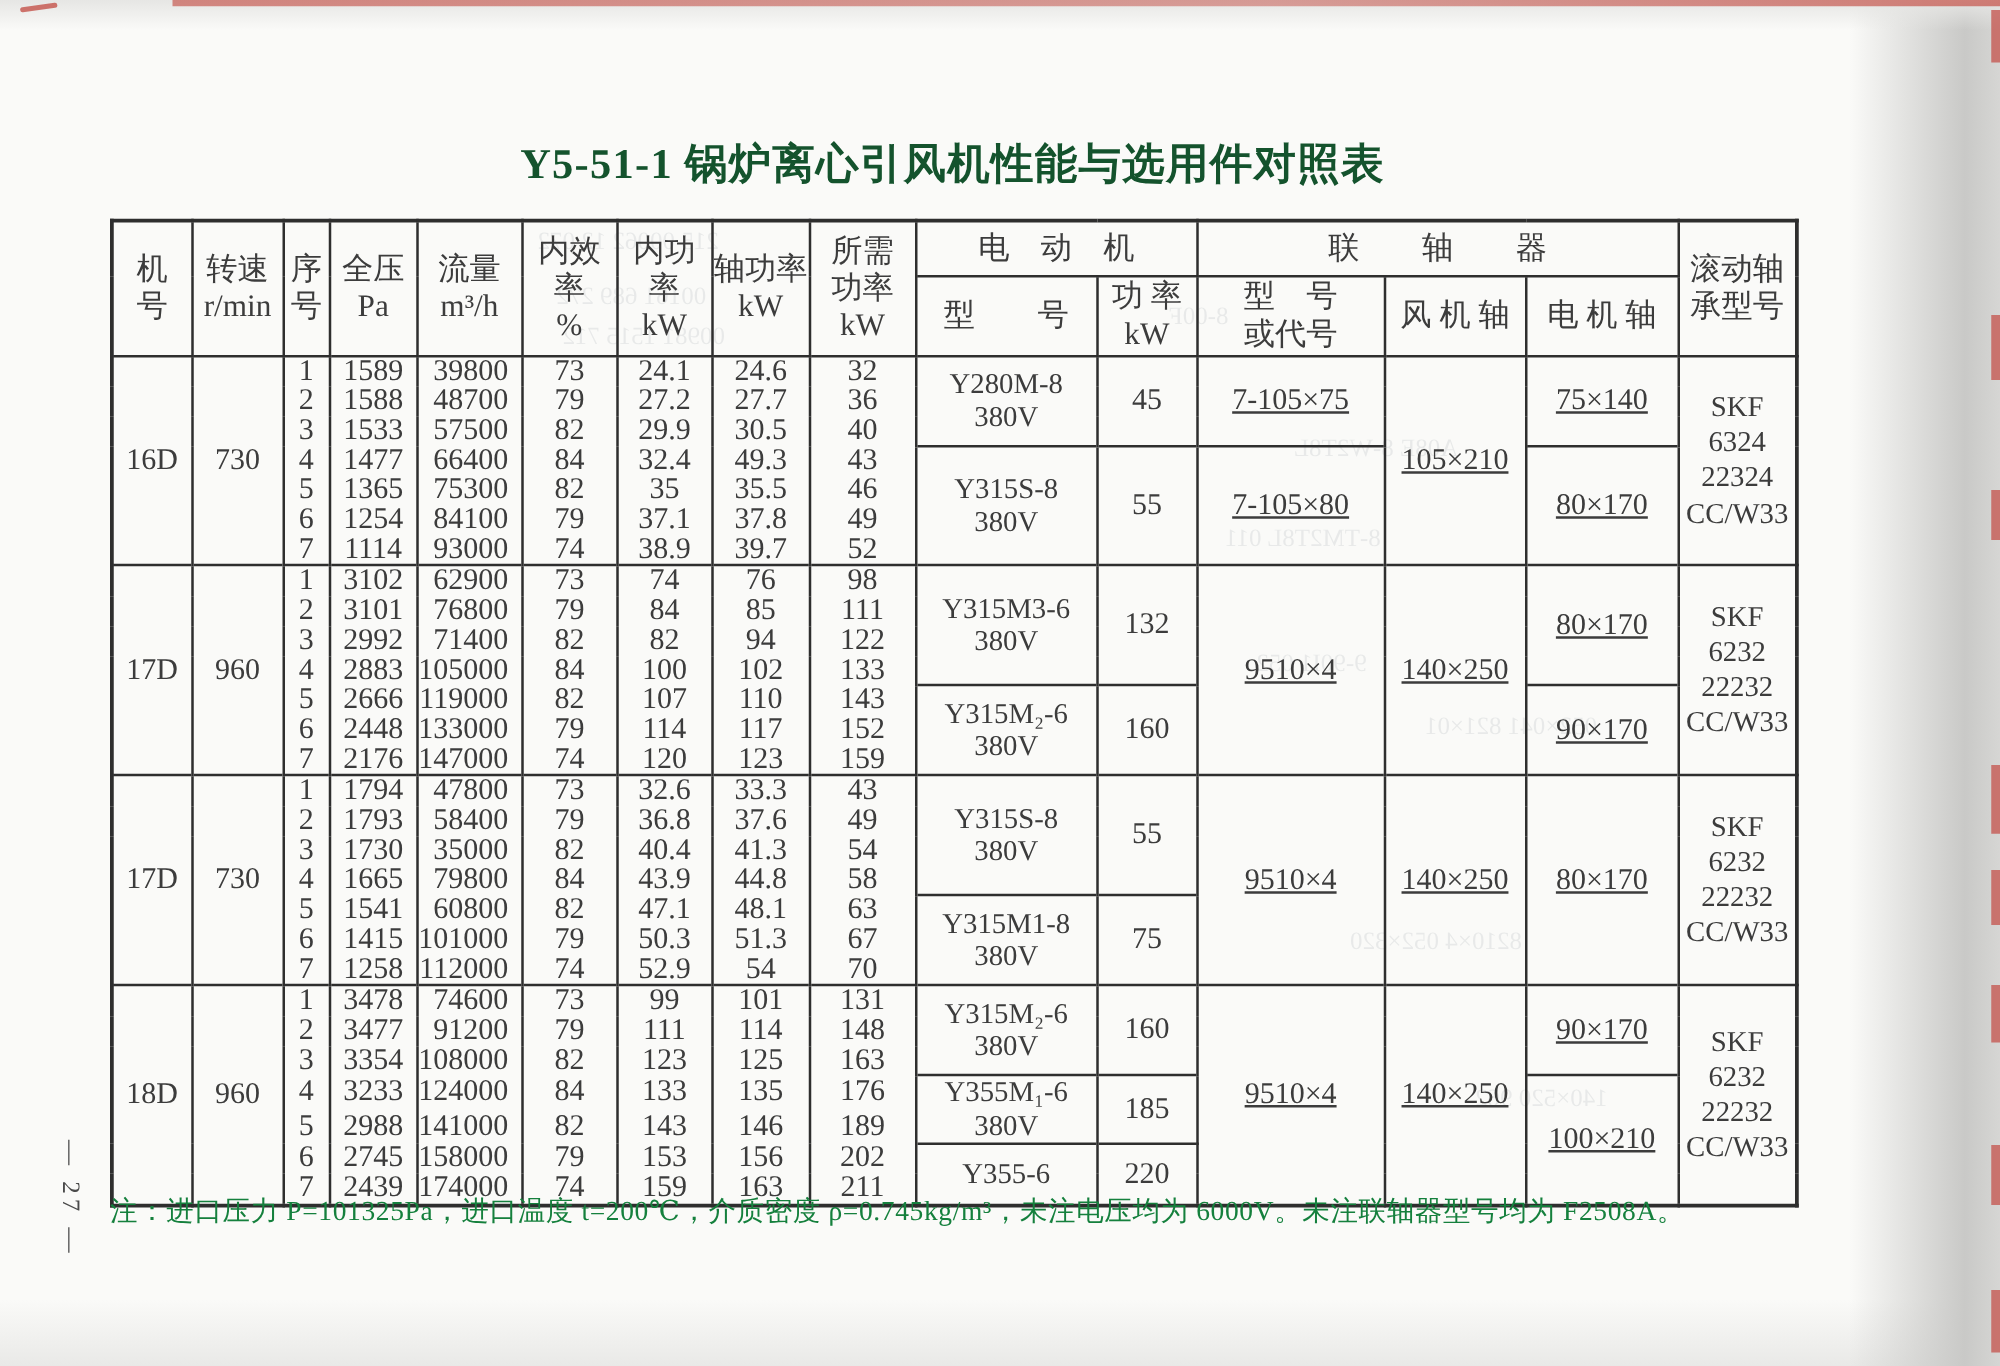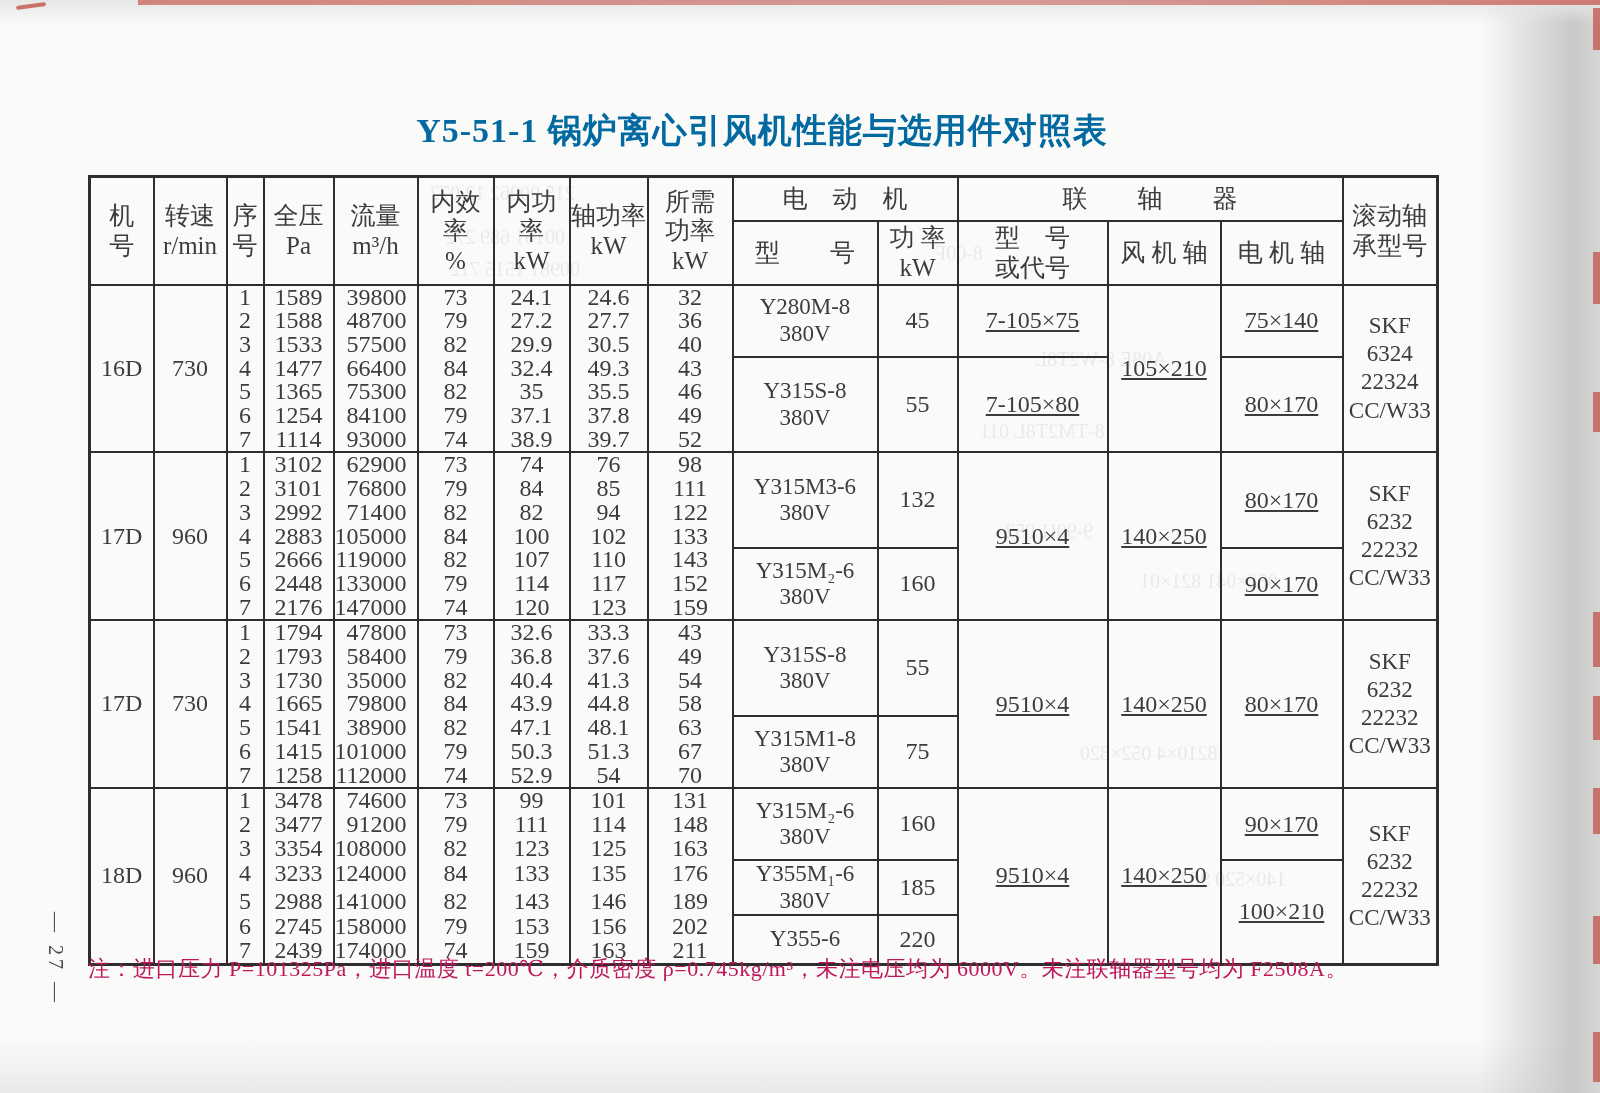--- a/index.html
+++ b/index.html
@@ -8,21 +8,21 @@
     font-family:"Liberation Serif","DejaVu Serif",serif;
     color:#3a3a3a;
     background:
       linear-gradient(to bottom,#e6e6e4 0px,rgba(233,233,231,0) 24px),
       linear-gradient(to right,rgba(214,214,212,0) 1480px,#c9c9c7 1572px,#d6d6d4 1600px),
       linear-gradient(to bottom,rgba(240,240,238,0) 1040px,#e9e9e7 1093px),
       #fafaf8;
   }
   .title{
     position:absolute;left:88px;top:108px;width:1348px;
-    text-align:center;font-size:34px;font-weight:bold;color:#0369a1;
+    text-align:center;font-size:34px;font-weight:bold;color:#14532d;
     letter-spacing:1px;white-space:nowrap;
   }
   table.main{
     position:absolute;left:88px;top:175px;width:1348px;
     border-collapse:collapse;table-layout:fixed;
     border:3px solid #2e2e2e;
   }
   .main th,.main td{
     padding:0;margin:0;text-align:center;vertical-align:middle;
     color:#3c3c3c;overflow:hidden;
@@ -40,21 +40,21 @@
   }
   .main tbody tr{height:23.7px;}
   .main tbody tr.bs td{border-top:2px solid #2e2e2e;}
   .main td.mt{border-top:2px solid #2e2e2e;}
   .main td.fl{text-align:right;padding-right:10px;}
   .main td.model{font-size:23px;line-height:1.15;}
   .main td.big{font-size:24px;line-height:1.3;text-decoration:underline;}
   .main td.bearing{font-size:23px;line-height:1.22;}
   .note{
     position:absolute;left:88px;top:954px;width:1400px;
-    font-size:22px;color:#be185d;letter-spacing:0.5px;
+    font-size:22px;color:#15803d;letter-spacing:0.5px;
   }
   .pagenum{
     position:absolute;left:-6px;top:946px;width:120px;height:26px;
     text-align:center;font-size:20px;color:#4a4a4a;letter-spacing:4px;
     transform:rotate(90deg);
   }
   .ghost{
     position:absolute;font-size:20px;color:#6b7680;opacity:0.12;
     transform:scaleX(-1);white-space:nowrap;pointer-events:none;
   }
@@ -358,21 +358,21 @@
   <td>1665</td>
   <td class="fl">79800</td>
   <td>84</td>
   <td>43.9</td>
   <td>44.8</td>
   <td>58</td>
 </tr>
 <tr>
   <td>5</td>
   <td>1541</td>
-  <td class="fl">38900</td>
+  <td class="fl">60800</td>
   <td>82</td>
   <td>47.1</td>
   <td>48.1</td>
   <td>63</td>
   <td rowspan="3" class="model mt">Y315M1-8
 380V</td>
   <td rowspan="3" class="mt">75</td>
 </tr>
 <tr>
   <td>6</td>

